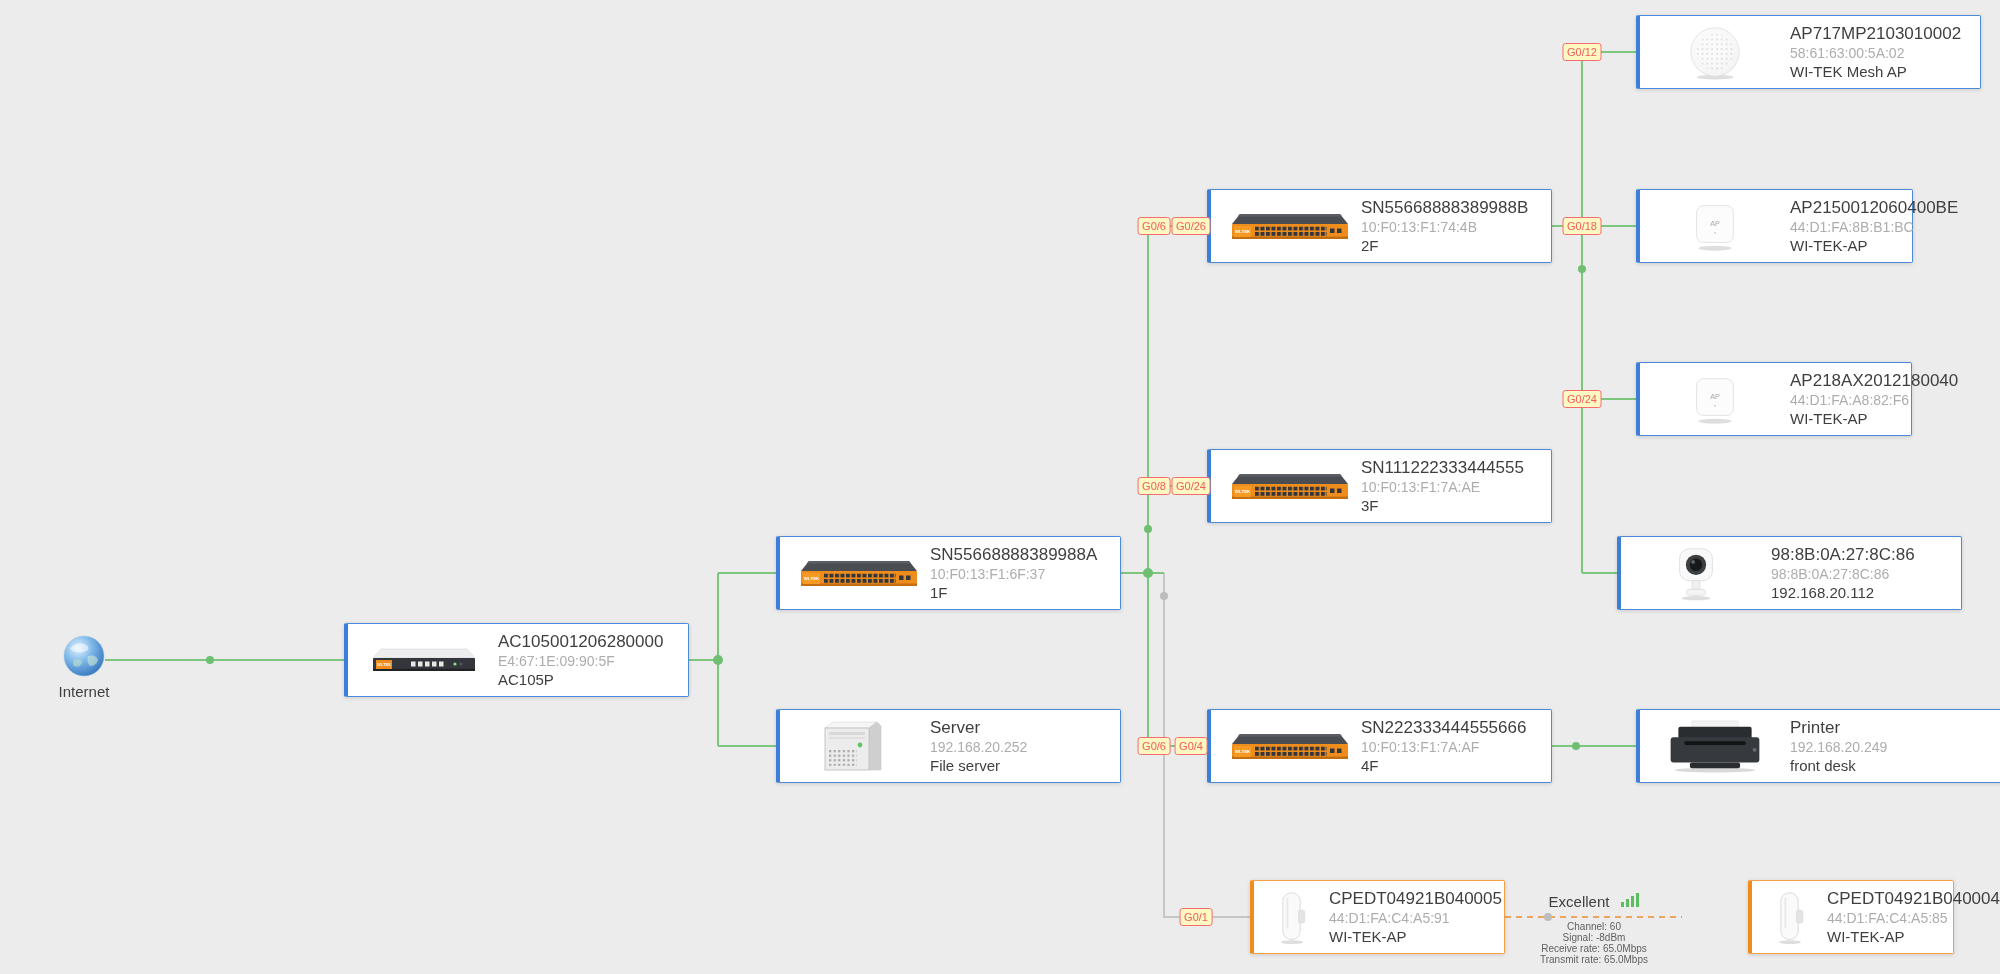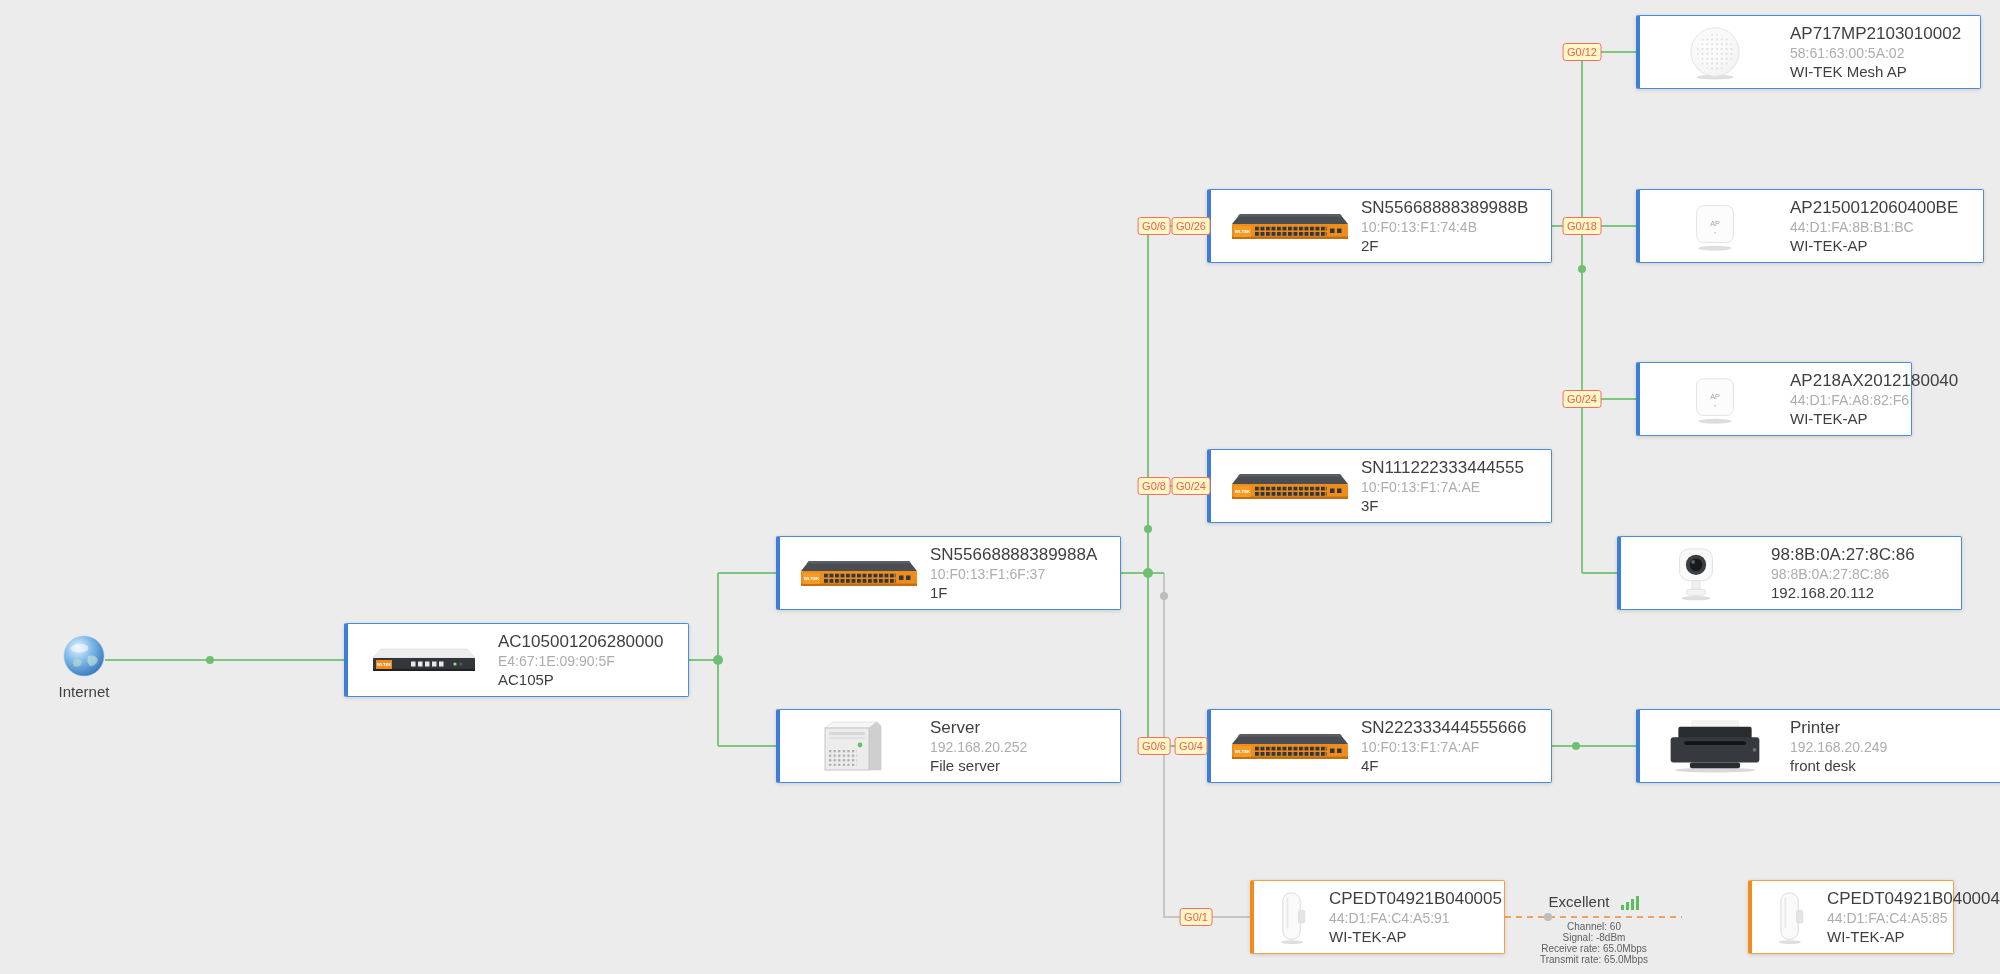--- a/index.html
+++ b/index.html
@@ -28,21 +28,21 @@
     position:absolute;transform:translate(-50%,-50%);
     background:#fef9c3;border:1px solid #f56c6c;color:#f15b5b;
     font-size:11px;line-height:1;padding:2.5px 3.5px;border-radius:3px;
     z-index:3;white-space:nowrap;
   }
   
   #internet{position:absolute;left:44px;top:634px;width:80px;text-align:center;z-index:2;cursor:pointer;}
   .net-label{margin-top:1px;font-size:15px;color:#3f3f3f;}
   
   #wifi-label{position:absolute;left:1494px;top:893px;width:200px;text-align:center;z-index:3;}
-  .wifi-q{display:inline-flex;align-items:flex-end;gap:12px;font-size:15px;color:#3f3f3f;}
+  .wifi-q{display:inline-flex;align-items:flex-start;gap:12px;font-size:15px;color:#3f3f3f;}
   .wifi-d{margin-top:10px;font-size:10px;line-height:11px;color:#5f5f5f;}
 </style>
 </head>
 <body>
 
 <div id="canvas">
 
   <svg width="0" height="0" style="position:absolute" aria-hidden="true">
     <defs>
       <radialGradient id="globeg" cx="35%" cy="30%" r="80%">
@@ -274,21 +274,21 @@
           <use href="#sym-mesh"></use>
         </svg>
       </div>
     <div class="txt">
       <div class="t1">AP717MP2103010002</div>
       <div class="t2">58:61:63:00:5A:02</div>
       <div class="t3">WI-TEK Mesh AP</div>
     </div>
   </div>
 
-  <div class="node" style="left:1636px;top:189px;width:348px">
+  <div class="node" style="left:1636px;top:189px;width:277px">
     <div class="icon-box">
         <svg width="58" height="58">
           <use href="#sym-ap"></use>
         </svg>
       </div>
     <div class="txt">
       <div class="t1">AP2150012060400BE</div>
       <div class="t2">44:D1:FA:8B:B1:BC</div>
       <div class="t3">WI-TEK-AP</div>
     </div>

